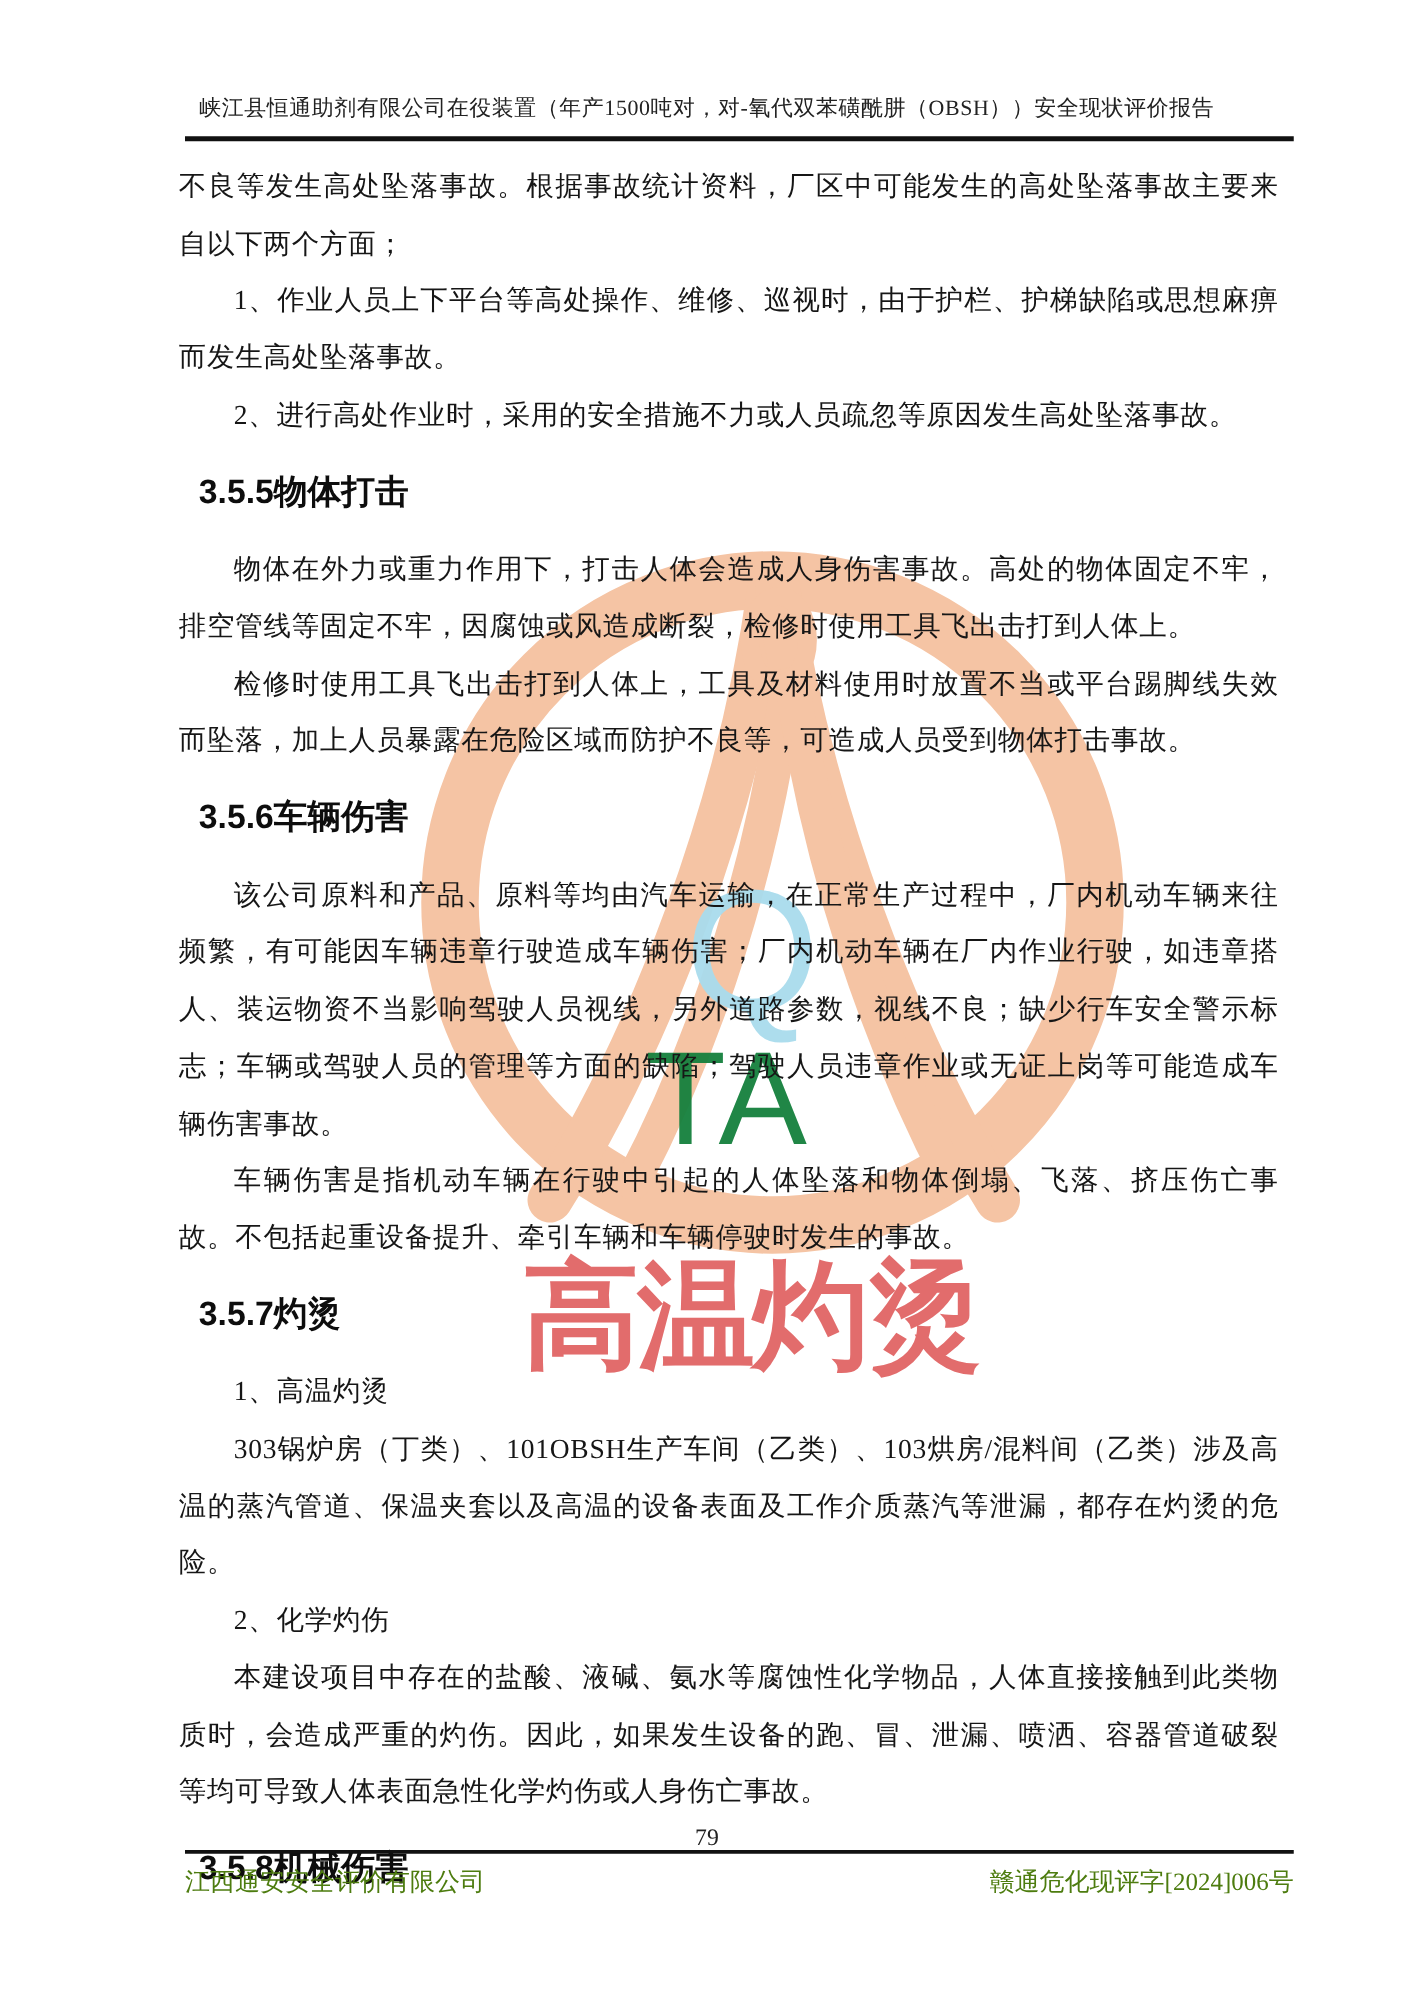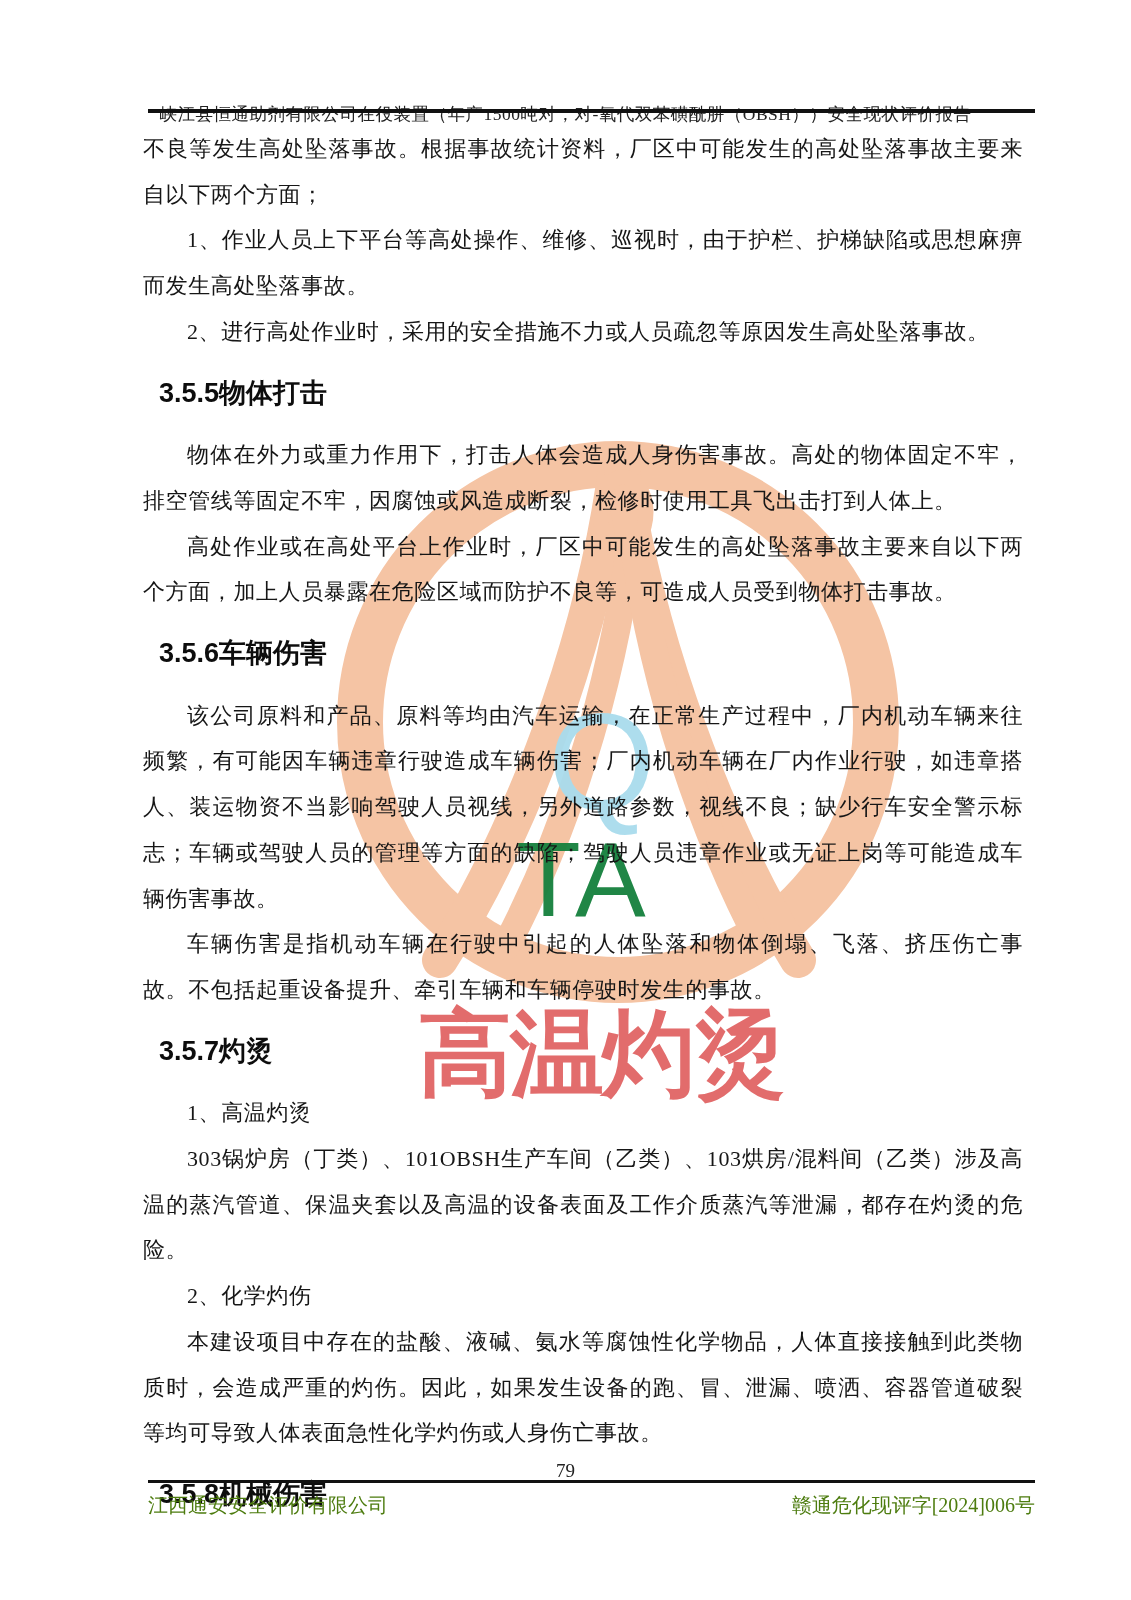--- a/index.html
+++ b/index.html
@@ -25,21 +25,21 @@
   }
   .wm-red{
     position:absolute;left:418px;top:1004px;z-index:2;
     font-family:"Liberation Serif",serif;font-weight:bold;
     font-size:94px;line-height:1.08;letter-spacing:-2px;
     color:#e06060;opacity:.92;white-space:nowrap;
   }
   
   .header-title{
     position:absolute;left:0;top:74px;width:100%;z-index:3;
-    text-align:center;font-size:17.5px;letter-spacing:.5px;color:#222;margin-top:28px;
+    text-align:center;font-size:17.5px;letter-spacing:.5px;color:#222;
   }
   .header-rule{
     position:absolute;left:148px;top:109px;width:887px;height:3.5px;
     background:#111;z-index:3;
   }
   
   .body-text{
     position:absolute;left:143px;top:126px;width:880px;z-index:3;
   }
   .para{
@@ -90,21 +90,21 @@
 
   <div class="header-title">峡江县恒通助剂有限公司在役装置（年产1500吨对，对-氧代双苯磺酰肼（OBSH））安全现状评价报告</div>
   <div class="header-rule"></div>
 
   <div class="body-text">
     <p class="para no-indent">不良等发生高处坠落事故。根据事故统计资料，厂区中可能发生的高处坠落事故主要来自以下两个方面；</p>
     <p class="para">1、作业人员上下平台等高处操作、维修、巡视时，由于护栏、护梯缺陷或思想麻痹而发生高处坠落事故。</p>
     <p class="para">2、进行高处作业时，采用的安全措施不力或人员疏忽等原因发生高处坠落事故。</p>
     <p class="heading">3.5.5物体打击</p>
     <p class="para">物体在外力或重力作用下，打击人体会造成人身伤害事故。高处的物体固定不牢，排空管线等固定不牢，因腐蚀或风造成断裂，检修时使用工具飞出击打到人体上。</p>
-    <p class="para">高处作业或在高处平台上作业时，厂区中可能发生的高处坠落事故主要来自以下两个方面，加上人员暴露在危险区域而防护不良等，可造成人员受到物体打击事故。</p>
+    <p class="para">检修时使用工具飞出击打到人体上，工具及材料使用时放置不当或平台踢脚线失效而坠落，加上人员暴露在危险区域而防护不良等，可造成人员受到物体打击事故。</p>
     <p class="heading">3.5.6车辆伤害</p>
     <p class="para">该公司原料和产品、原料等均由汽车运输，在正常生产过程中，厂内机动车辆来往频繁，有可能因车辆违章行驶造成车辆伤害；厂内机动车辆在厂内作业行驶，如违章搭人、装运物资不当影响驾驶人员视线，另外道路参数，视线不良；缺少行车安全警示标志；车辆或驾驶人员的管理等方面的缺陷；驾驶人员违章作业或无证上岗等可能造成车辆伤害事故。</p>
     <p class="para">车辆伤害是指机动车辆在行驶中引起的人体坠落和物体倒塌、飞落、挤压伤亡事故。不包括起重设备提升、牵引车辆和车辆停驶时发生的事故。</p>
     <p class="heading">3.5.7灼烫</p>
     <p class="para">1、高温灼烫</p>
     <p class="para">303锅炉房（丁类）、101OBSH生产车间（乙类）、103烘房/混料间（乙类）涉及高温的蒸汽管道、保温夹套以及高温的设备表面及工作介质蒸汽等泄漏，都存在灼烫的危险。</p>
     <p class="para">2、化学灼伤</p>
     <p class="para">本建设项目中存在的盐酸、液碱、氨水等腐蚀性化学物品，人体直接接触到此类物质时，会造成严重的灼伤。因此，如果发生设备的跑、冒、泄漏、喷洒、容器管道破裂等均可导致人体表面急性化学灼伤或人身伤亡事故。</p>
     <p class="heading">3.5.8机械伤害</p>
   </div>

